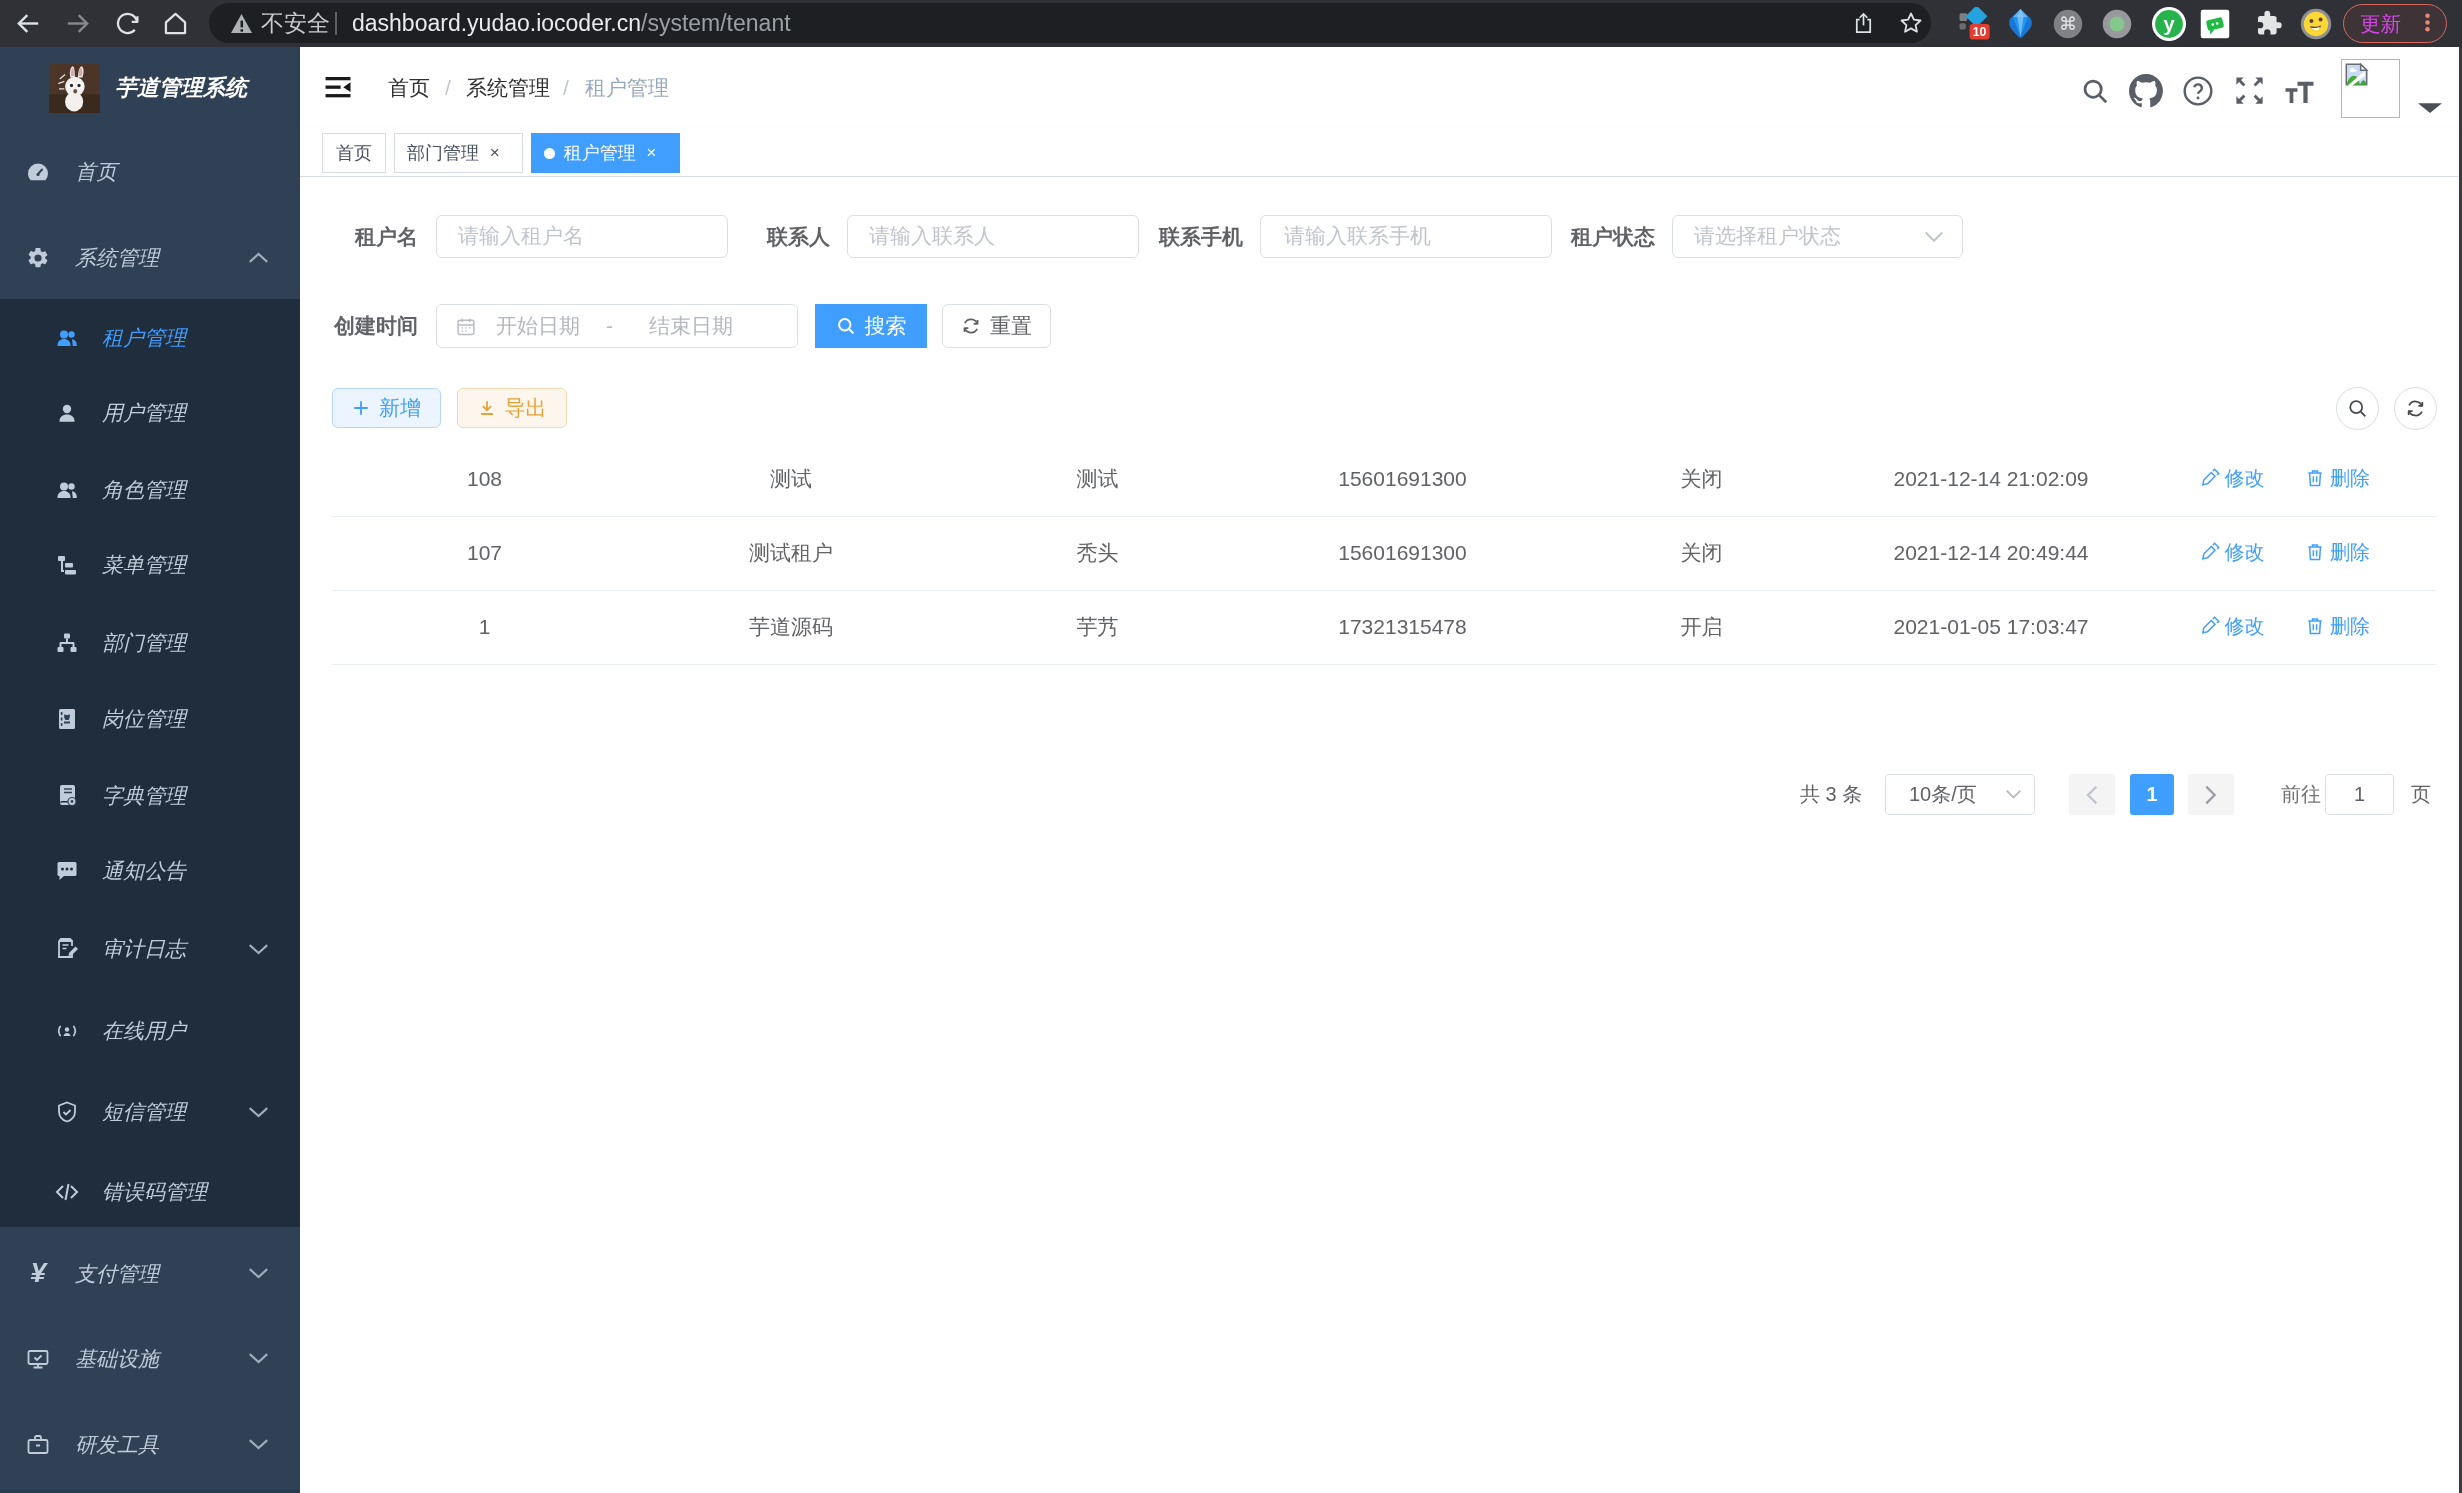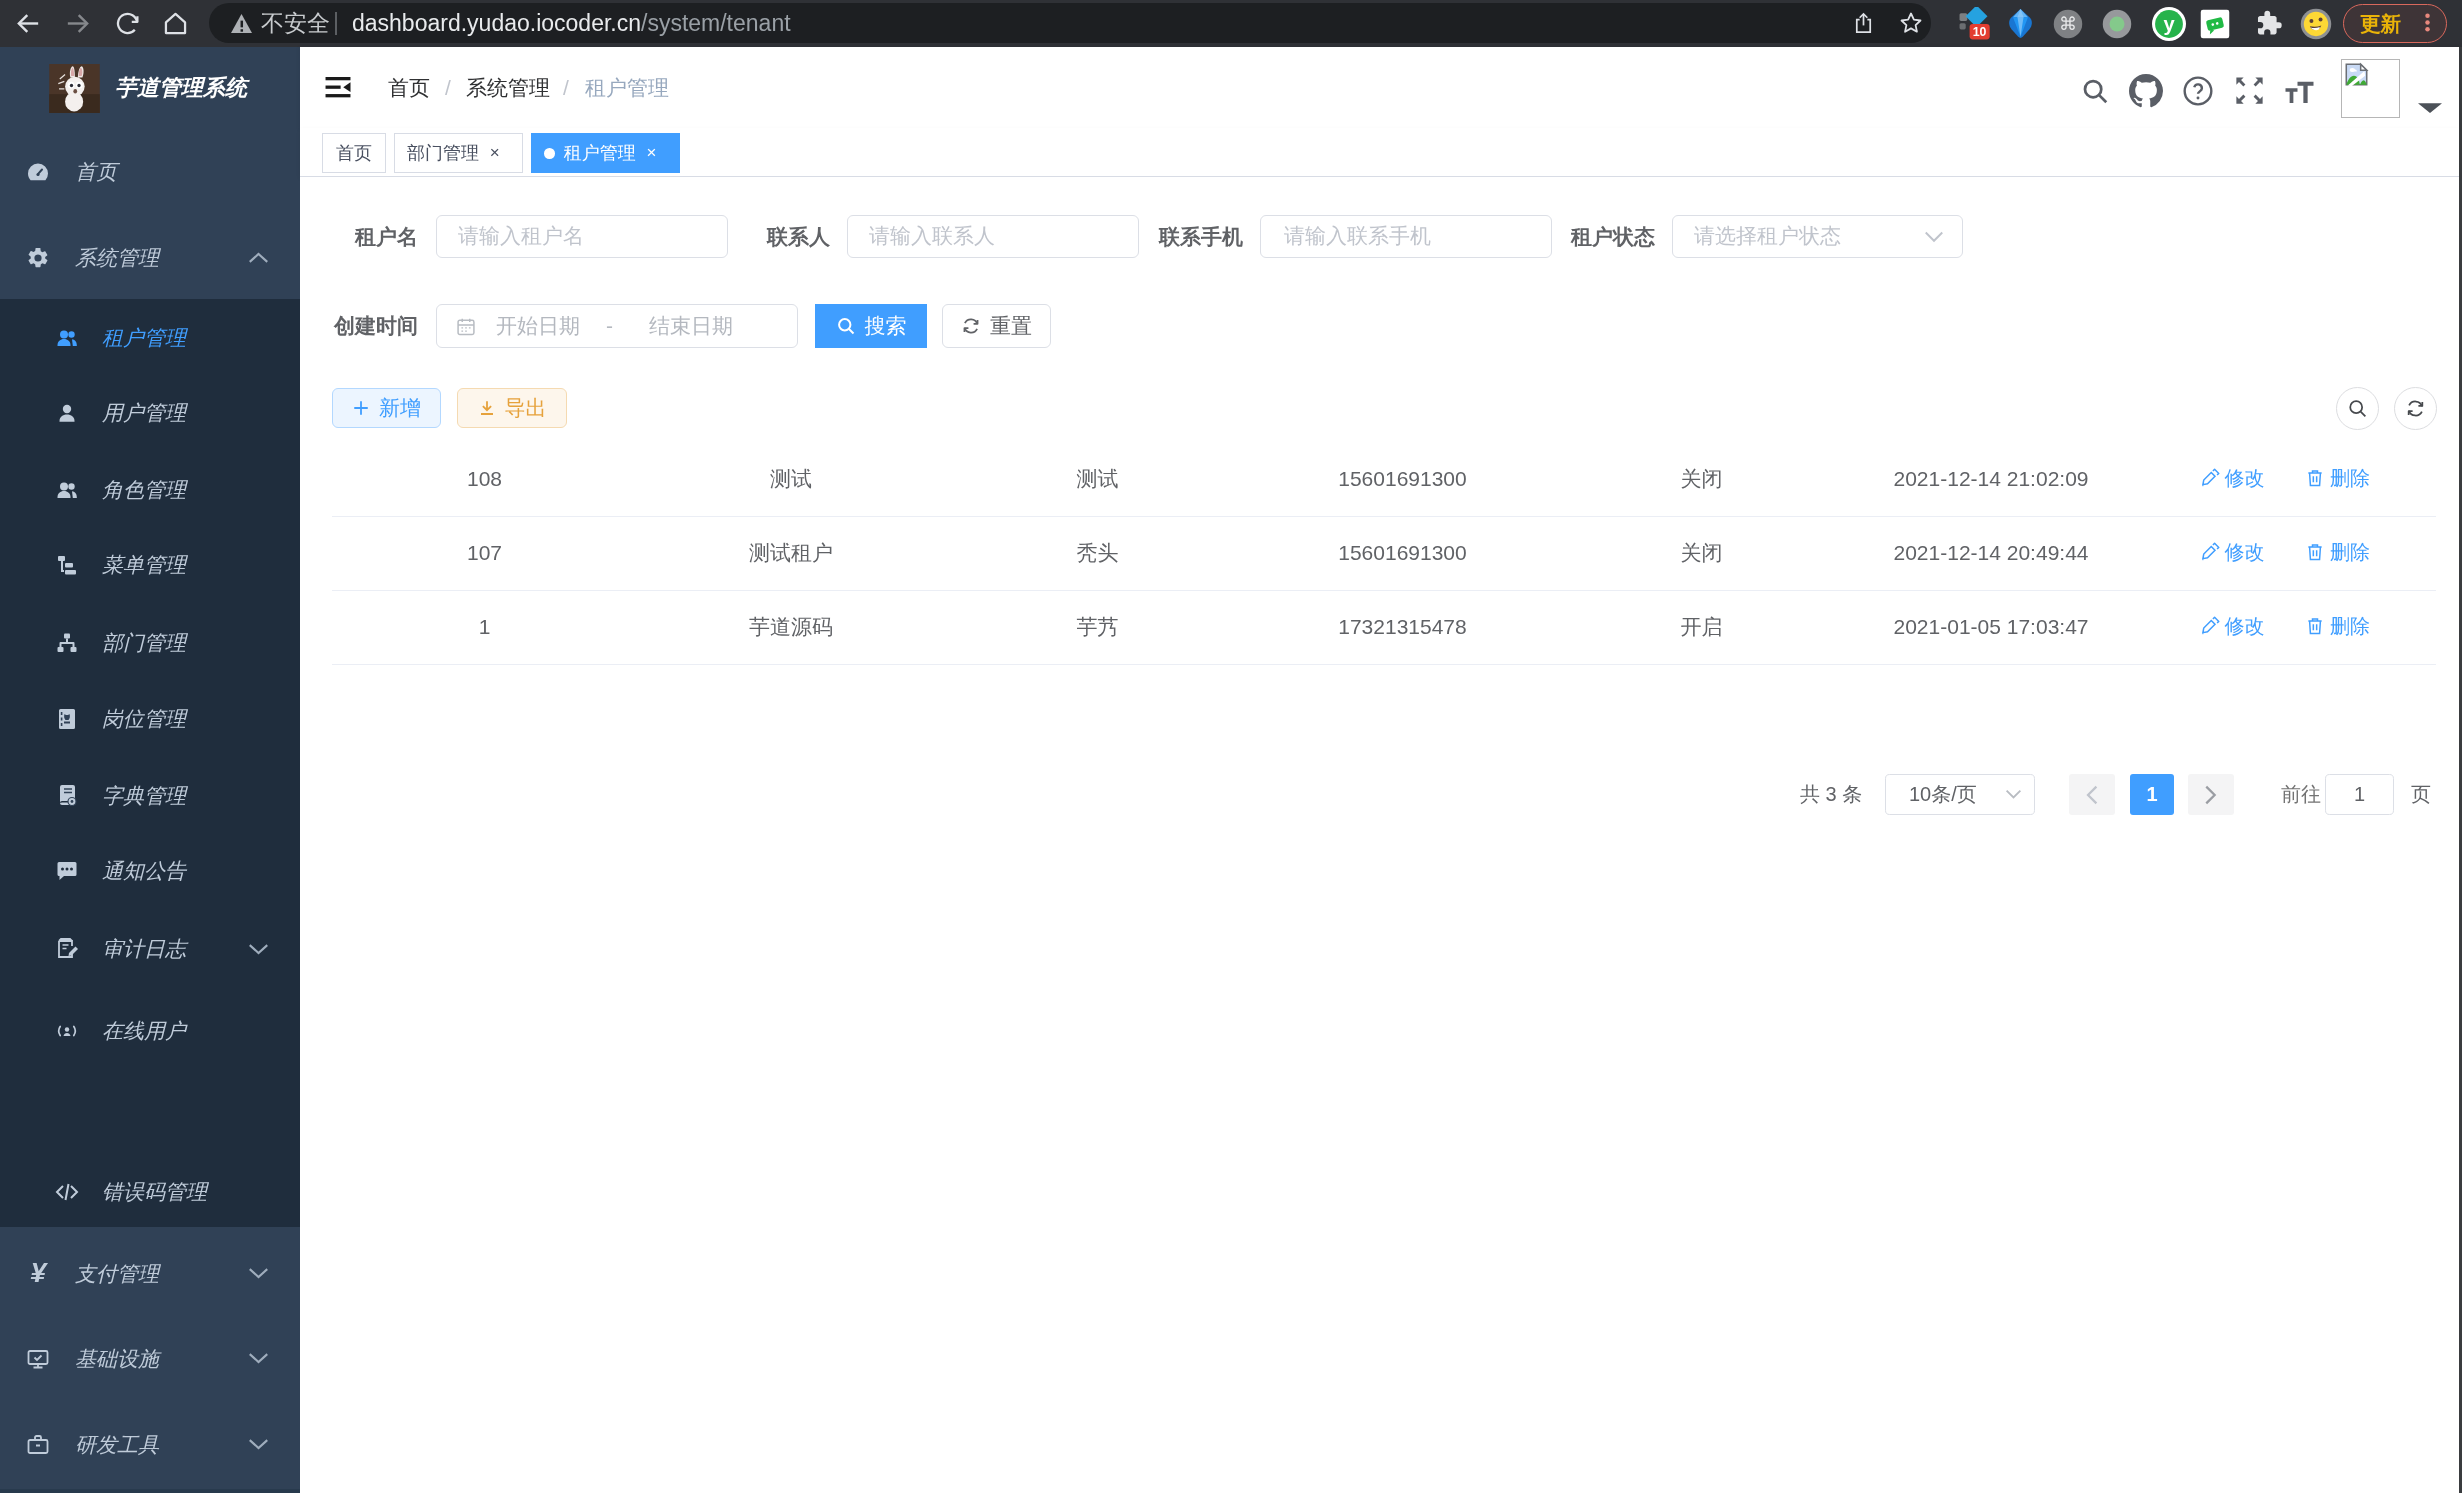--- a/index.html
+++ b/index.html
@@ -170,21 +170,21 @@
         <circle cx="21" cy="21" r="20" fill="#8e9093"></circle>
         <circle cx="21" cy="21" r="16" fill="#fdd835"></circle>
         <circle cx="15" cy="17" r="2.6" fill="#5d4037"></circle>
         <circle cx="27" cy="15" r="2.6" fill="#5d4037"></circle>
         <path d="M13 24c2 6 12 7 15-1-5 2-10 2-15 1z" fill="#5d4037"></path>
         <path d="M14 25.5c3 1 8 1 12-.5l-1 3c-3 2-8 1.5-11-2.5z" fill="#fff"></path>
       </svg>
   </div>
 
   <div class="ab" style="left:2343px;top:3.8px;width:104px;height:39px;border:1.5px solid #d9685c;border-radius:20px;background:rgba(200,80,70,.10);">
-    <span class="ab" style="left:16px;top:6.9px;line-height:23px;font-size:20.6px;color:#eab308;font-weight:700;">更新</span>
+    <span class="ab" style="left:16px;top:6.9px;line-height:23px;font-size:20.6px;color:#d946ef;font-weight:400;">更新</span>
     <svg class="ab" style="left:73px;top:7.6px;" width="21" height="21" viewBox="0 0 28 28" fill="#e8887d">
         <circle cx="14" cy="5" r="3"></circle>
         <circle cx="14" cy="14" r="3"></circle>
         <circle cx="14" cy="23" r="3"></circle>
       </svg>
   </div>
 </div>
 
 <div id="redge" class="ab"></div>
 
@@ -313,20 +313,30 @@
           <path d="M2 2l10 9L22 2"></path>
         </svg>
     </div>
     <div class="mitem" style="top:693px;height:78px;">
       <svg class="sico" viewBox="0 0 24 24" fill="none" stroke="#c0ccda" stroke-width="1.7">
           <path d="M5.2 7.5a8 8 0 0 0 0 9M18.8 7.5a8 8 0 0 1 0 9" stroke-linecap="round"></path>
           <circle cx="12" cy="10.5" r="2.2" fill="#c0ccda" stroke="none"></circle>
           <path d="M8.5 17c.4-1.8 1.8-3 3.5-3s3.1 1.2 3.5 3z" fill="#c0ccda" stroke="none"></path>
         </svg>
       <span class="stxt">在线用户</span>
+    </div>
+    <div class="mitem" style="top:774px;height:78px;">
+      <svg class="sico" viewBox="0 0 24 24" fill="none" stroke="#c0ccda" stroke-width="1.8">
+          <path d="M12 2.5l8 3v6c0 5-3.4 8.6-8 10-4.6-1.4-8-5-8-10v-6z"></path>
+          <path d="M8.5 12l2.5 2.5 4.5-4.5"></path>
+        </svg>
+      <span class="stxt">短信管理</span>
+      <svg class="arrow" viewBox="0 0 24 14" fill="none" stroke="#9fadbd" stroke-width="2.4">
+          <path d="M2 2l10 9L22 2"></path>
+        </svg>
     </div>
     <div class="mitem" style="top:854px;height:78px;">
       <svg class="sico" viewBox="0 0 24 24" fill="none" stroke="#c0ccda" stroke-width="2">
           <path d="M8 6l-6 6 6 6M16 6l6 6-6 6M13.5 4l-3 16"></path>
         </svg>
       <span class="stxt">错误码管理</span>
     </div>
   </div>
 
   <div class="mitem" style="top:1184px;">

